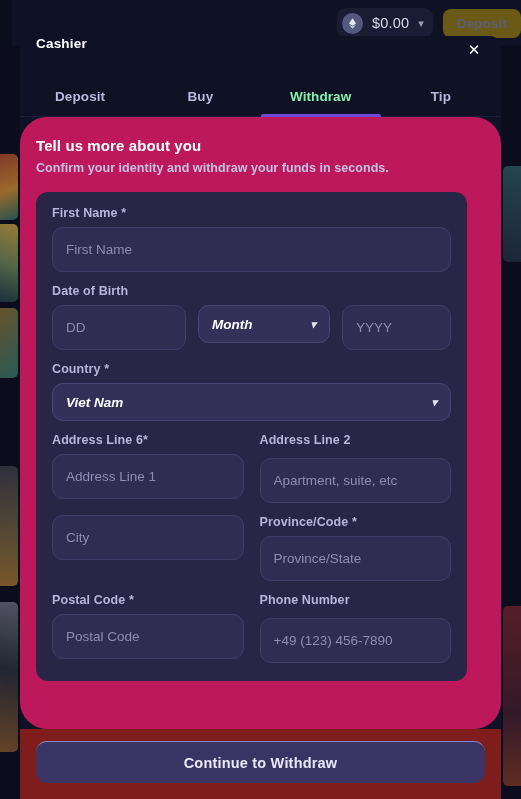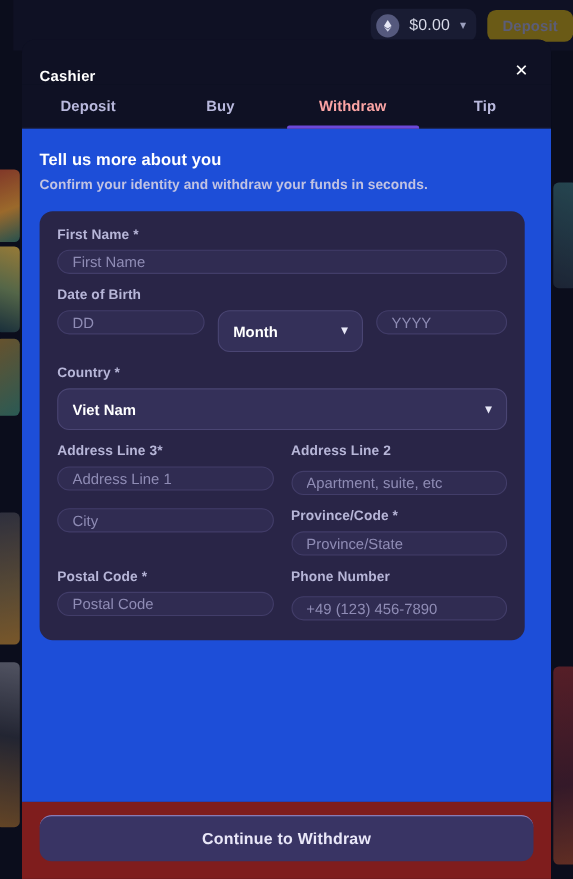--- a/index.html
+++ b/index.html
@@ -104,21 +104,21 @@
     border-radius: 12px 12px 0 0;
     overflow: hidden;
     display: flex;
     flex-direction: column;
   }
 
   .modal-header {
     height: 41px;
     flex: none;
     display: flex;
-    align-items: flex-end;
+    align-items: flex-start;
     padding: 0 14px 0 16px;
     background: #0f1124;
   }
   .modal-title {
     color: #ffffff;
     font-size: 13.5px;
     font-weight: bold;
     letter-spacing: .2px;
     flex: 1;
   }
@@ -144,35 +144,36 @@
     align-items: center;
     justify-content: center;
     color: #b9b9dd;
     font-size: 13.5px;
     font-weight: bold;
     position: relative;
     background: none; border: none;
     font-family: "Liberation Sans", sans-serif;
     letter-spacing: .1px;
   }
-  .tab[data-active="true"] { color: #fca5a5; }
+  .tab[data-active="true"] { color: #86efac; }
   .tab[data-active="true"]::after {
     content: "";
     position: absolute;
     left: 0; right: 0; bottom: -1px;
     height: 3px;
     background: #6d49d8;
     border-radius: 2px 2px 0 0;
   }
 
   .modal-body {
     flex: 1;
-    background: #1d4ed8;
-    padding: 20px 24px 0 16px;
+    background: #be185d;
+    padding: 20px 34px 0 16px;
     overflow: hidden;
+    border-radius: 27px;
   }
 
   .section-title {
     color: #ffffff;
     font-size: 15px;
     font-weight: bold;
     letter-spacing: .1px;
     margin-bottom: 7px;
   }
   .section-sub {
@@ -197,21 +198,21 @@
     display: block;
     margin-bottom: 7px;
   }
 
   .row { display: flex; gap: 16px; margin-bottom: 12px; }
   .row:last-child { margin-bottom: 0; }
   .col { flex: 1; min-width: 0; }
 
   .inp {
     width: 100%;
-    height: 22px;
+    height: 45px;
     background: #302c52;
     border: 1px solid #423d69;
     border-radius: 11px;
     color: #ffffff;
     font-family: "Liberation Sans", sans-serif;
     font-size: 13.5px;
     padding: 0 13px;
     outline: none;
   }
   .inp::placeholder { color: #8f8cb5; }
@@ -225,20 +226,21 @@
     border-radius: 11px;
     color: #ffffff;
     font-family: "Liberation Sans", sans-serif;
     font-size: 13.5px;
     font-weight: bold;
     padding: 0 13px;
     display: flex;
     align-items: center;
     justify-content: space-between;
     gap: 8px;
+    font-style: italic;
   }
   .sel .chev { color: #e7e7f6; font-size: 11px; line-height: 1; flex: none; }
   .sel .val { white-space: nowrap; overflow: hidden; text-overflow: ellipsis; }
 
   .dob-row { display: flex; gap: 12px; }
   .dob-dd { width: 134px; flex: none; }
   .dob-mo { width: 132px; flex: none; }
   .dob-yy { flex: 1; }
 
   
@@ -339,21 +341,21 @@
             <label class="field-label">Country *</label>
             <div class="sel">
               <span class="val">Viet Nam</span>
               <span class="chev">▾</span>
             </div>
           </div>
         </div>
 
         <div class="row">
           <div class="col">
-            <label class="field-label">Address Line 3*</label>
+            <label class="field-label">Address Line 6*</label>
             <input class="inp" type="text" placeholder="Address Line 1" style="">
           </div>
           <div class="col">
             <label class="field-label">Address Line 2</label>
             <input class="inp nudge-down" type="text" placeholder="Apartment, suite, etc" style="">
           </div>
         </div>
 
         <div class="row">
           <div class="col">

